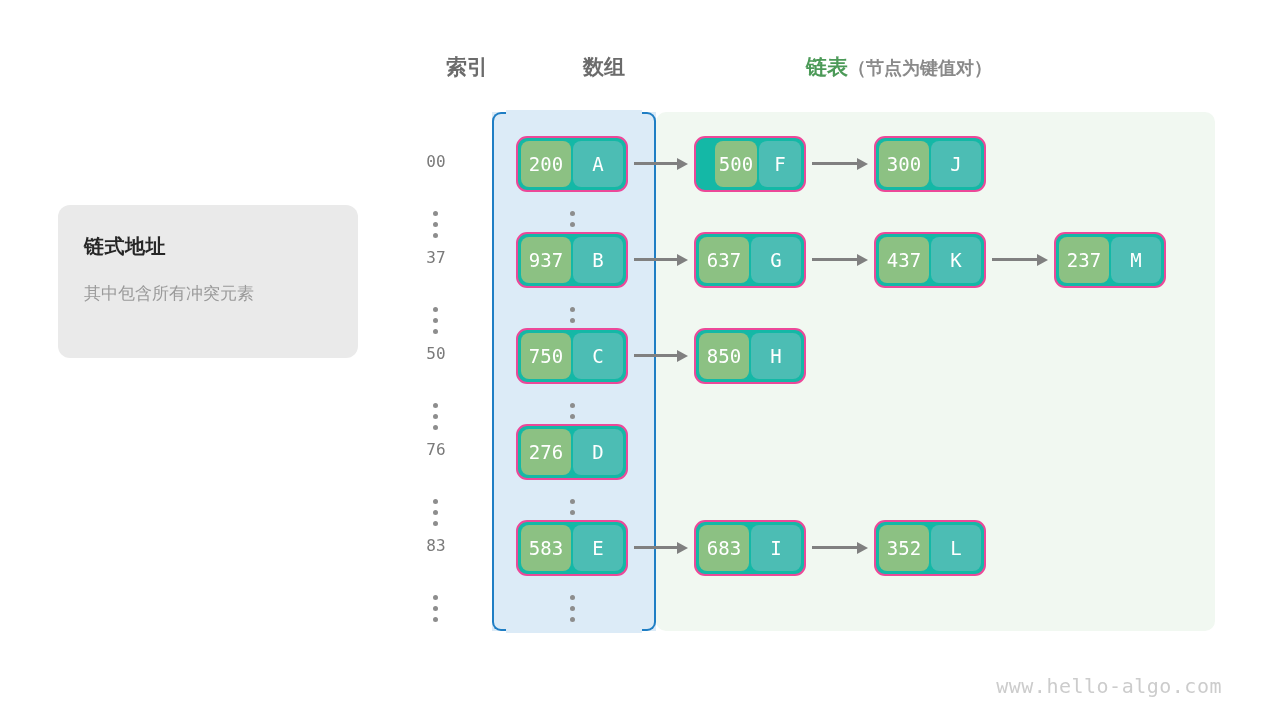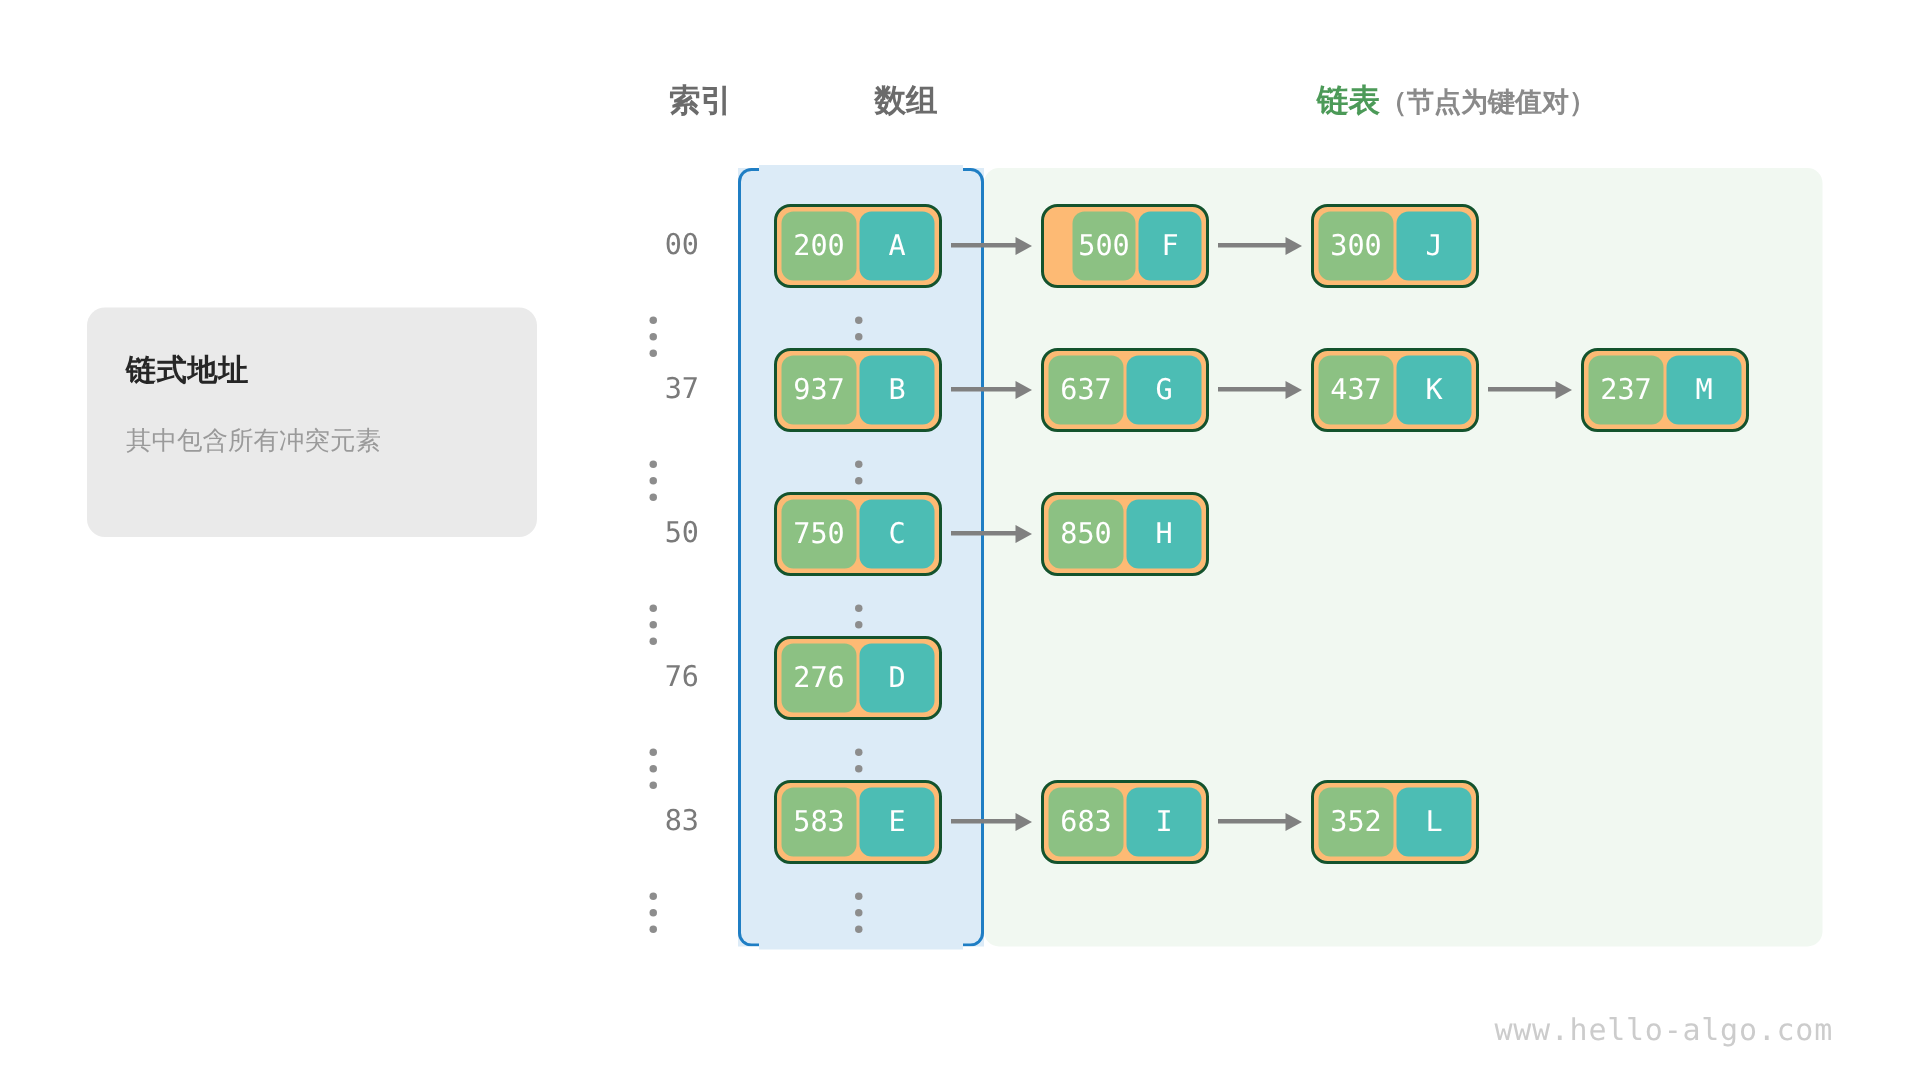--- a/index.html
+++ b/index.html
@@ -23,21 +23,21 @@
   .hdr {
     position: absolute;
     font-weight: bold;
     font-size: 21px;
     color: #6b6b6b;
     white-space: nowrap;
     margin-left: 40px;
   }
   #hdr-index { left: 406px; top: 53px; }
   #hdr-array { left: 543px; top: 53px; }
-  #hdr-list  { left: 838px; top: 53px; }
+  #hdr-list  { left: 766px; top: 53px; }
   #hdr-list .green { color: #4c9a58; }
   #hdr-list .sub   { color: #8a8a8a; font-weight: bold; font-size: 18px; }
 
   
   #info-card {
     position: absolute;
     left: 58px;  top: 205px;
     width: 300px; height: 153px;
     background: #eaeaea;
     border-radius: 12px;
@@ -126,23 +126,23 @@
     width: 136px;
     left: 506px;
     background: #dcebf7;
   }
 
   
   .index-label {
     position: absolute;
     left: 406px;
     width: 60px;
-    text-align: right;
-    font-family: "DejaVu Sans Mono", monospace;
-    font-size: 19px;
+    text-align: center;
+    font-family: "DejaVu Sans Mono", monospace;
+    font-size: 16px;
     color: #7a7a7a;
   }
 
   
   .vdots {
     position: absolute;
     width: 5px;
   }
   .vdots i {
     display: block;
@@ -150,23 +150,23 @@
     border-radius: 50%;
     background: #8d8d8d;
     margin-bottom: 6px;
   }
 
   
   .node {
     position: absolute;
     width: 112px; height: 56px;
     box-sizing: border-box;
-    border: 2px solid #14532d;
+    border: 2px solid #ec4899;
     border-radius: 11px;
-    background: #fdba74;
+    background: #14b8a6;
     display: flex;
     padding: 3px;
     gap: 2px;
   }
   .node .key, .node .val {
     flex: 1;
     display: flex;
     align-items: center;
     justify-content: center;
     color: #ffffff;

